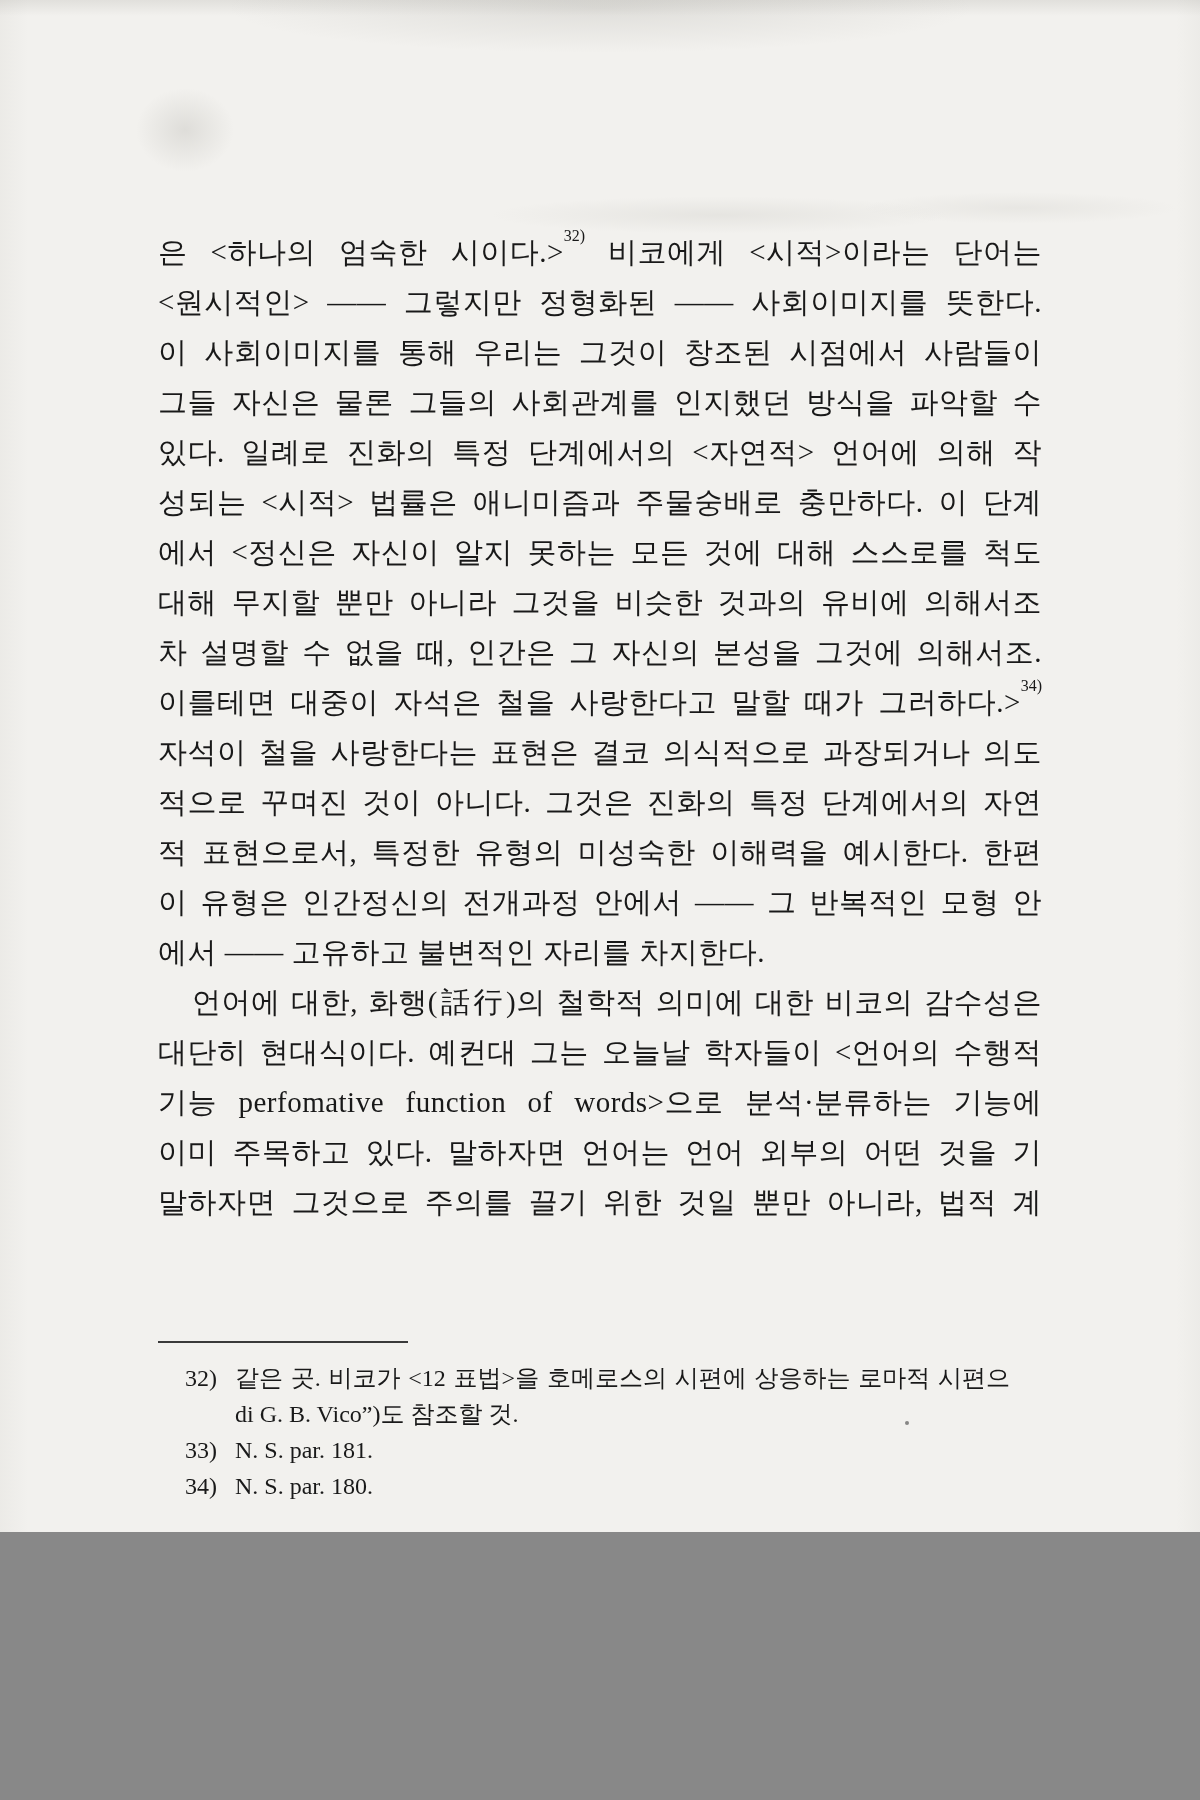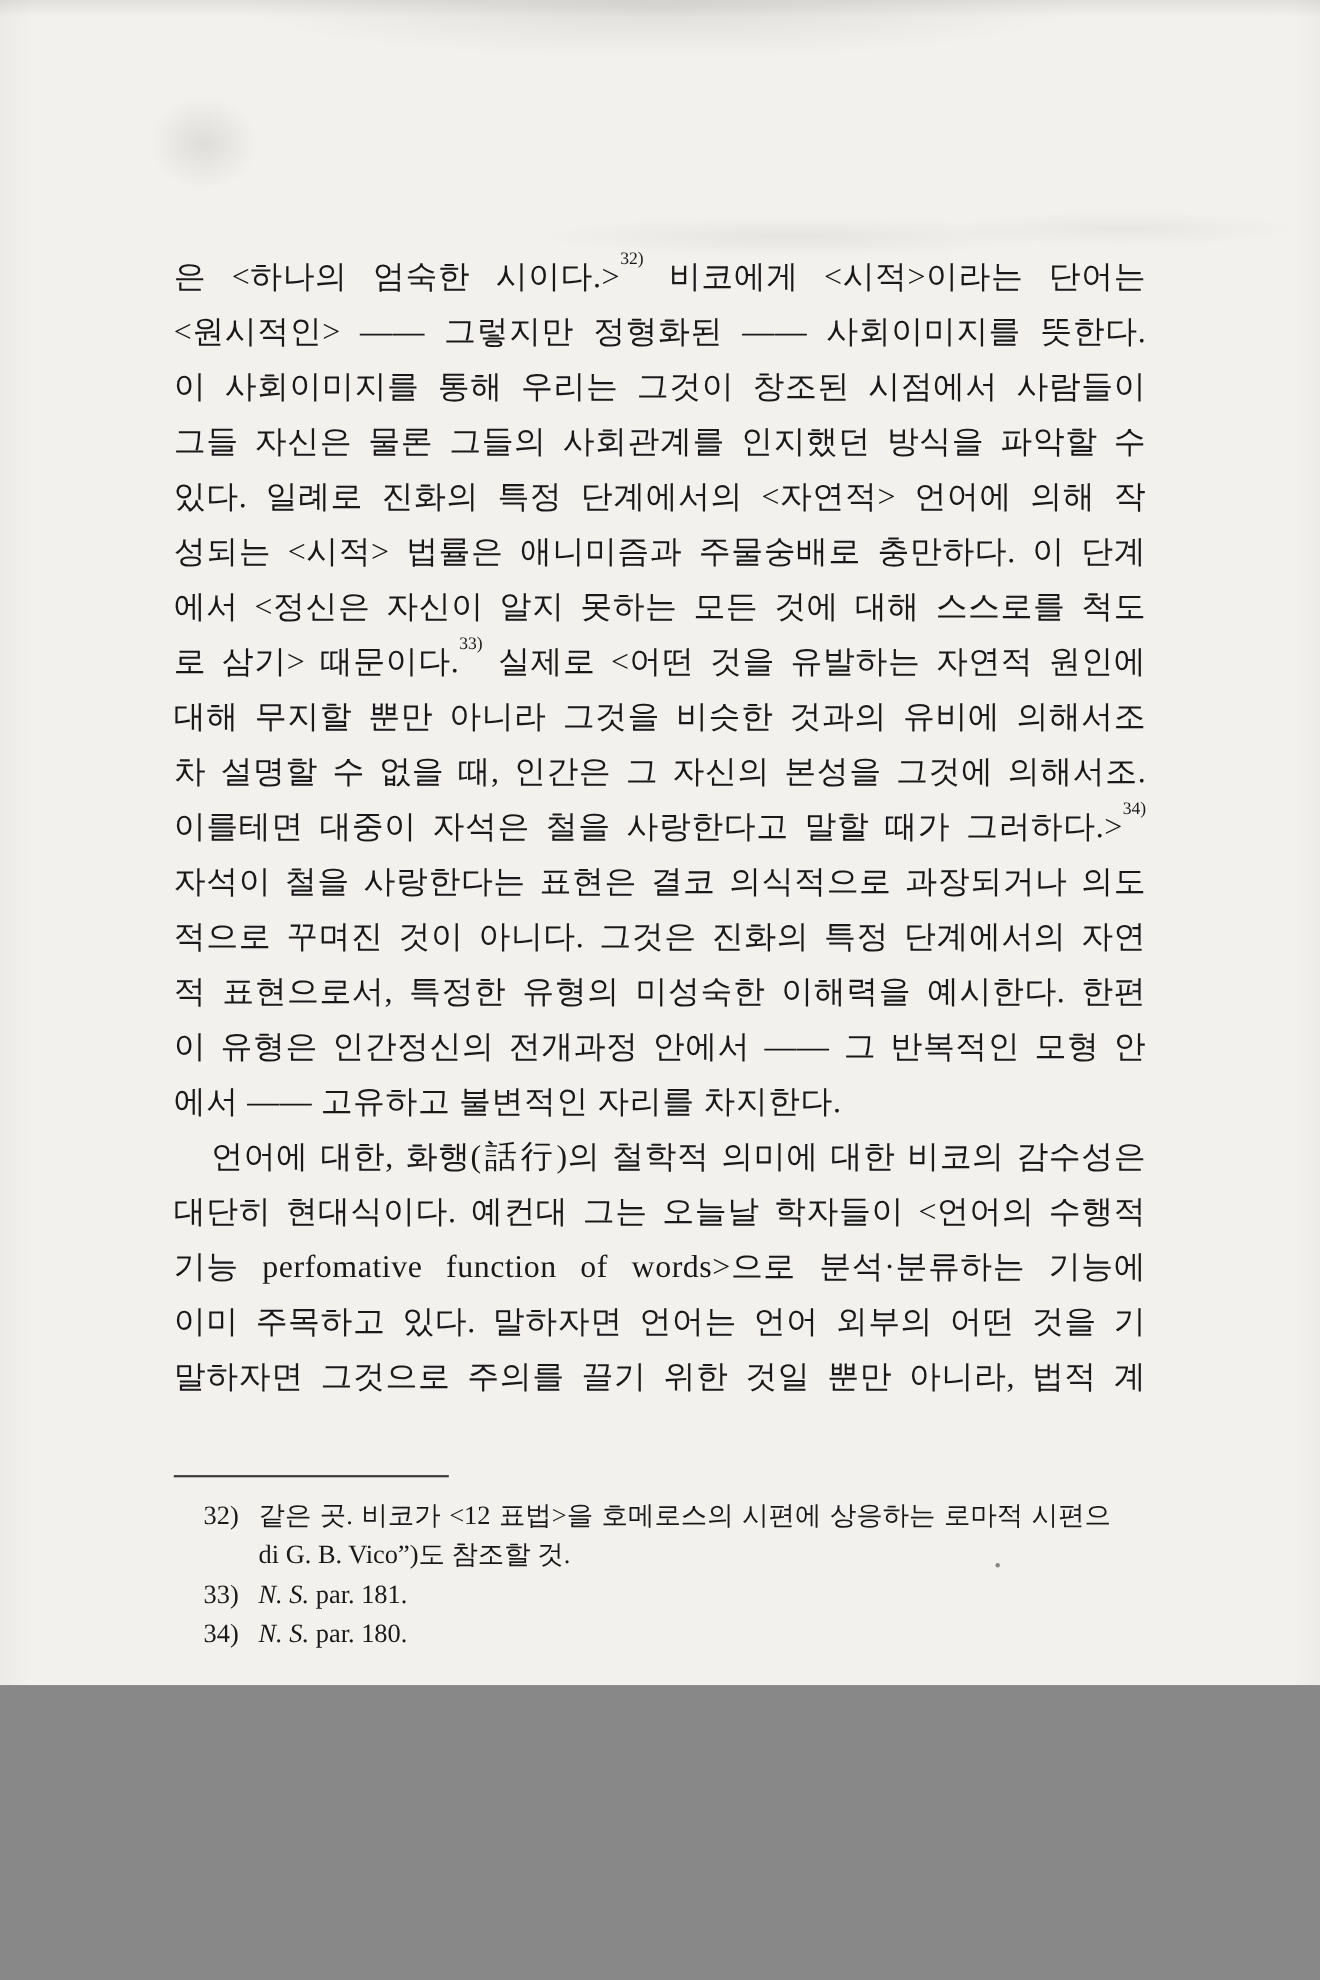--- a/index.html
+++ b/index.html
@@ -68,21 +68,21 @@
     height:36px; line-height:36px;
     text-align:justify; text-align-last:justify;
     overflow:hidden;
   }
   .fn-line.end { text-align:right; text-align-last:left; }
   .fn-single {
     margin:0; height:36px; line-height:36px;
     text-align:left;
   }
   .fn-num { display:inline-block; min-width:50px; }
-  .fn-italic { font-style:italic; }
+  .fn-italic { }
   .page-number {
     position:absolute;
     left:196px; top:1584px;
     font-size:30px;
     letter-spacing:2px;
   }
   .speck { position:absolute; border-radius:50%; }
   .speck-a { left:905px; top:1421px; width:4px; height:4px; background:rgba(45,45,45,0.55); }
   .speck-b { left:1107px; top:1712px; width:3px; height:3px; background:rgba(85,85,85,0.45); }
 </style>
@@ -92,21 +92,20 @@
 <div class="page">
 
   <div class="body-text">
     <p class="ln"><span>은 &lt;하나의 엄숙한 시이다.&gt;</span><sup class="fnref">32)</sup><span> 비코에게 &lt;시적&gt;이라는 단어는</span></p>
     <p class="ln">&lt;원시적인&gt; —— 그렇지만 정형화된 —— 사회이미지를 뜻한다.</p>
     <p class="ln">이 사회이미지를 통해 우리는 그것이 창조된 시점에서 사람들이</p>
     <p class="ln">그들 자신은 물론 그들의 사회관계를 인지했던 방식을 파악할 수</p>
     <p class="ln">있다. 일례로 진화의 특정 단계에서의 &lt;자연적&gt; 언어에 의해 작</p>
     <p class="ln">성되는 &lt;시적&gt; 법률은 애니미즘과 주물숭배로 충만하다. 이 단계</p>
     <p class="ln">에서 &lt;정신은 자신이 알지 못하는 모든 것에 대해 스스로를 척도</p>
-    <p class="ln"><span>로 삼기&gt; 때문이다.</span><sup class="fnref">33)</sup><span> 실제로 &lt;어떤 것을 유발하는 자연적 원인에</span></p>
     <p class="ln">대해 무지할 뿐만 아니라 그것을 비슷한 것과의 유비에 의해서조</p>
     <p class="ln">차 설명할 수 없을 때, 인간은 그 자신의 본성을 그것에 의해서조.</p>
     <p class="ln"><span>이를테면 대중이 자석은 철을 사랑한다고 말할 때가 그러하다.&gt;</span><sup class="fnref">34)</sup></p>
     <p class="ln">자석이 철을 사랑한다는 표현은 결코 의식적으로 과장되거나 의도</p>
     <p class="ln">적으로 꾸며진 것이 아니다. 그것은 진화의 특정 단계에서의 자연</p>
     <p class="ln">적 표현으로서, 특정한 유형의 미성숙한 이해력을 예시한다. 한편</p>
     <p class="ln">이 유형은 인간정신의 전개과정 안에서 —— 그 반복적인 모형 안</p>
     <p class="ln end">에서 —— 고유하고 불변적인 자리를 차지한다.</p>
     <p class="ln indent">언어에 대한, 화행(話行)의 철학적 의미에 대한 비코의 감수성은</p>
     <p class="ln">대단히 현대식이다. 예컨대 그는 오늘날 학자들이 &lt;언어의 수행적</p>

